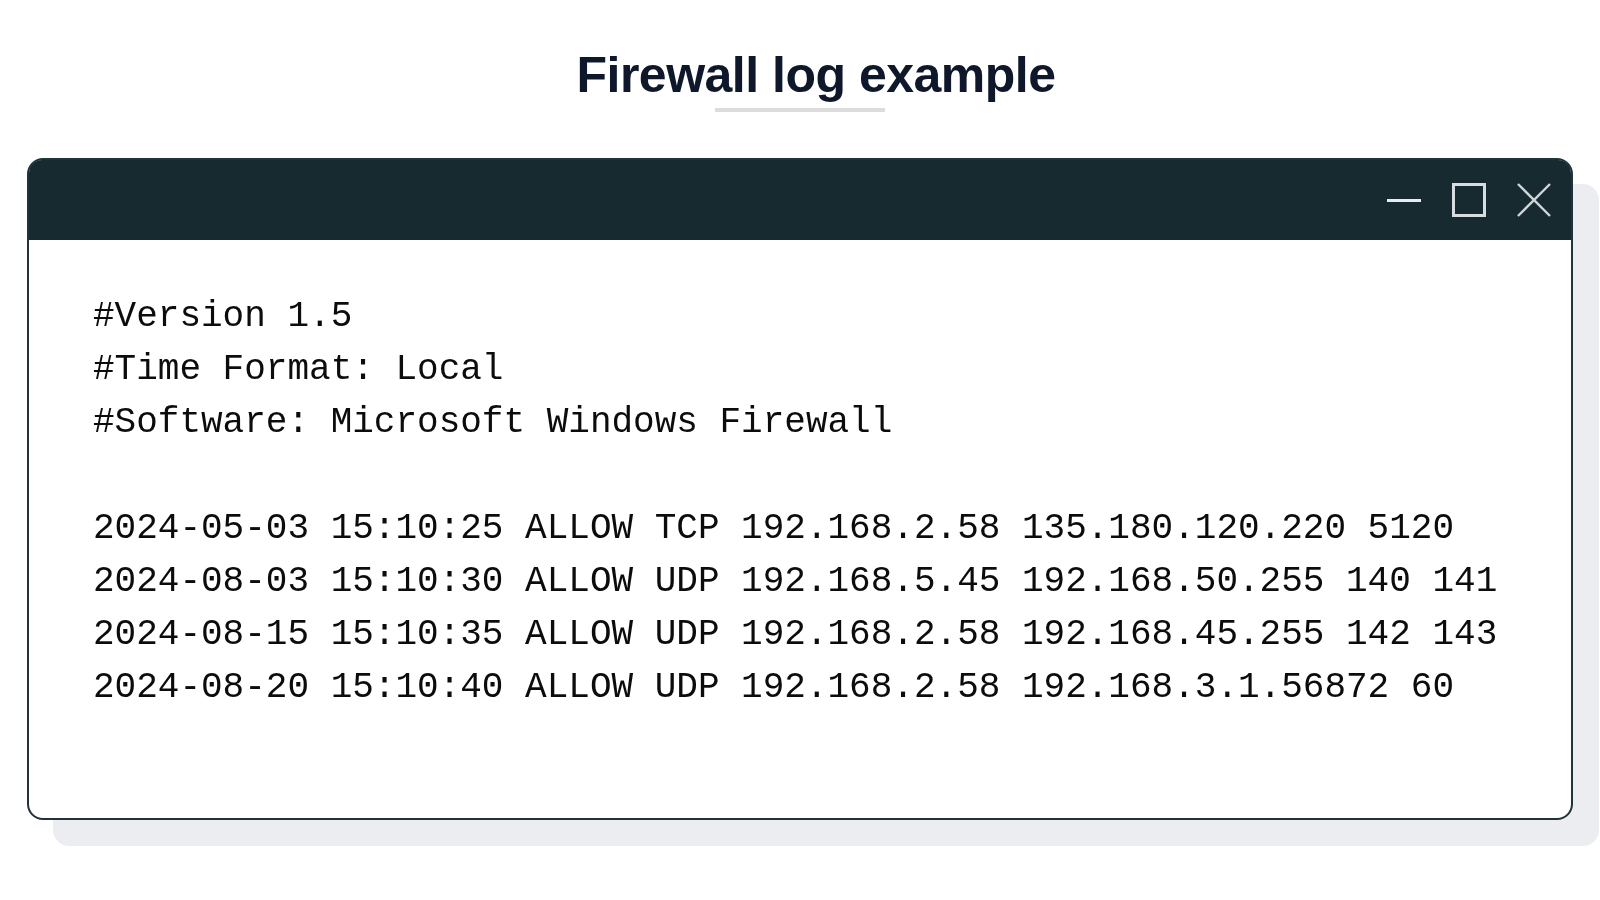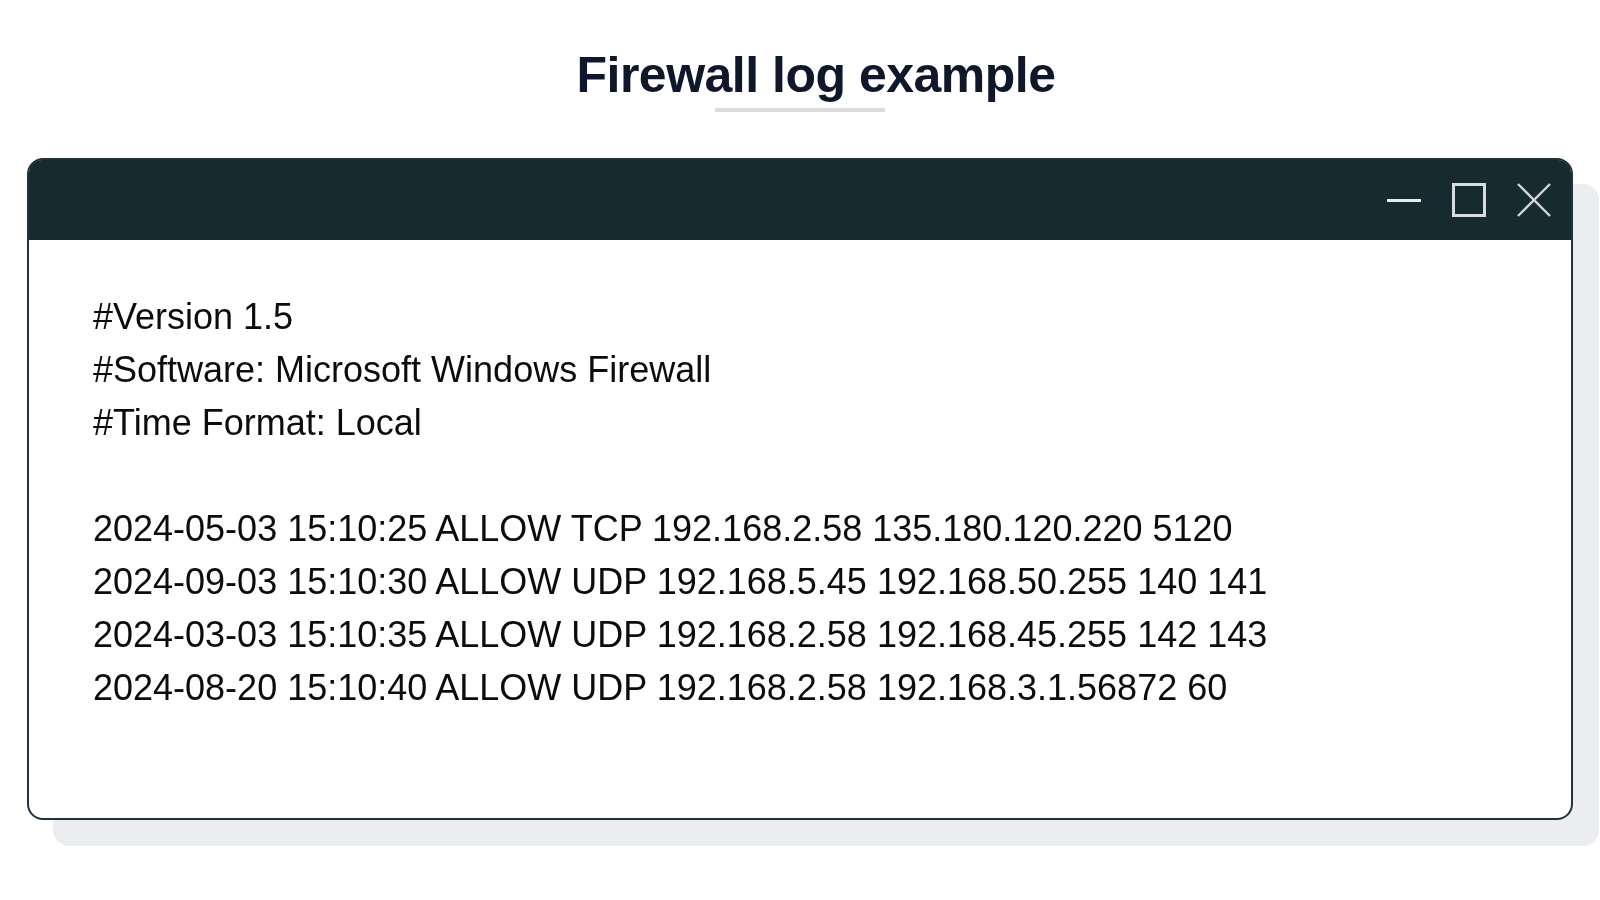--- a/index.html
+++ b/index.html
@@ -74,20 +74,21 @@
   }
   .max-glyph {
     display: block;
     width: 34px;
     height: 34px;
     border: 3px solid #d6dcdf;
   }
   .close-glyph { display: block; }
   .log-content {
     padding: 50px 40px 0 64px;
+    font-family: Liberation Mono, monospace;
   }
   .log-line {
     font-size: 36px;
     line-height: 53px;
     white-space: nowrap;
     color: #0c0c0c;
   }
   .log-gap {
     height: 53px;
   }
@@ -109,24 +110,24 @@
     <button class="ctrl-btn">
       <svg class="close-glyph" width="34" height="34" viewBox="0 0 34 34">
         <line x1="1" y1="1" x2="33" y2="33" stroke="#cfd6d9" stroke-width="2.4"></line>
         <line x1="33" y1="1" x2="1" y2="33" stroke="#cfd6d9" stroke-width="2.4"></line>
       </svg>
     </button>
   </div>
   <div class="log-content">
     <div>
         <div class="log-line">#Version 1.5</div>
+        <div class="log-line">#Time Format: Local</div>
         <div class="log-line">#Software: Microsoft Windows Firewall</div>
-        <div class="log-line">#Time Format: Local</div>
       </div>
     <div class="log-gap"></div>
     <div>
         <div class="log-line">2024-05-03 15:10:25 ALLOW TCP 192.168.2.58 135.180.120.220 5120</div>
-        <div class="log-line">2024-09-03 15:10:30 ALLOW UDP 192.168.5.45 192.168.50.255 140 141</div>
-        <div class="log-line">2024-03-03 15:10:35 ALLOW UDP 192.168.2.58 192.168.45.255 142 143</div>
+        <div class="log-line">2024-08-03 15:10:30 ALLOW UDP 192.168.5.45 192.168.50.255 140 141</div>
+        <div class="log-line">2024-08-15 15:10:35 ALLOW UDP 192.168.2.58 192.168.45.255 142 143</div>
         <div class="log-line">2024-08-20 15:10:40 ALLOW UDP 192.168.2.58 192.168.3.1.56872 60</div>
       </div>
   </div>
 </div>
 
 </body></html>

